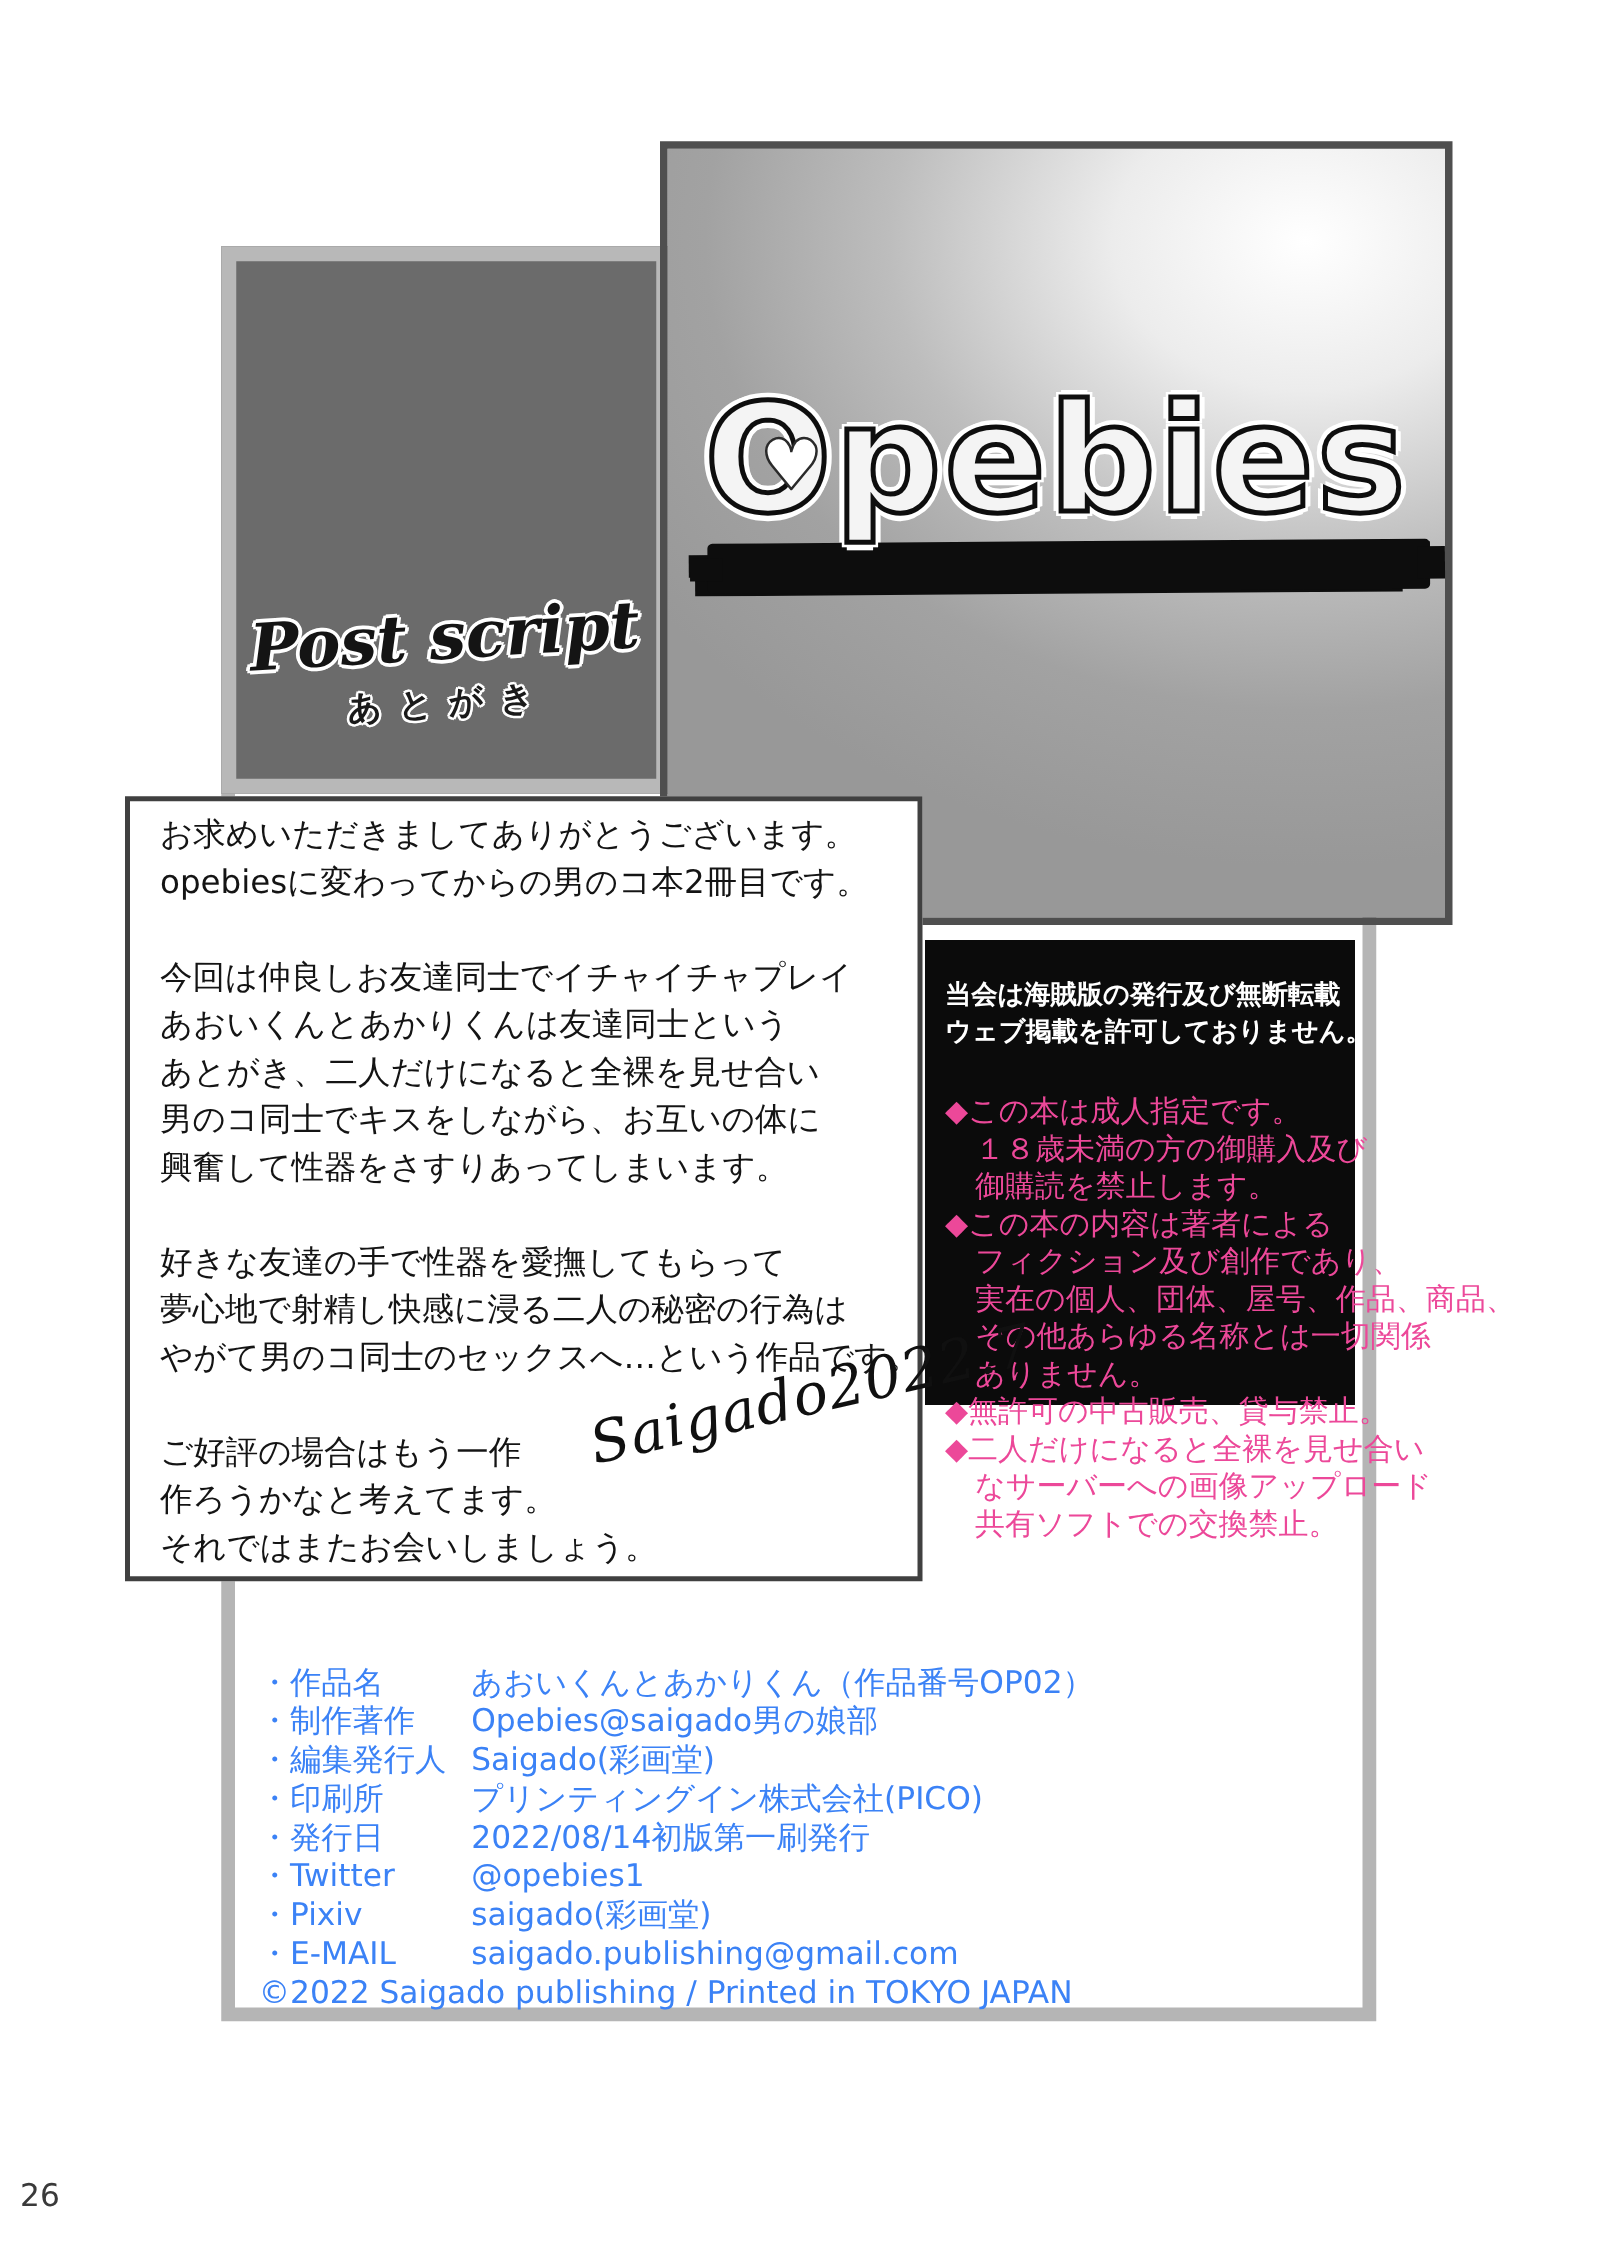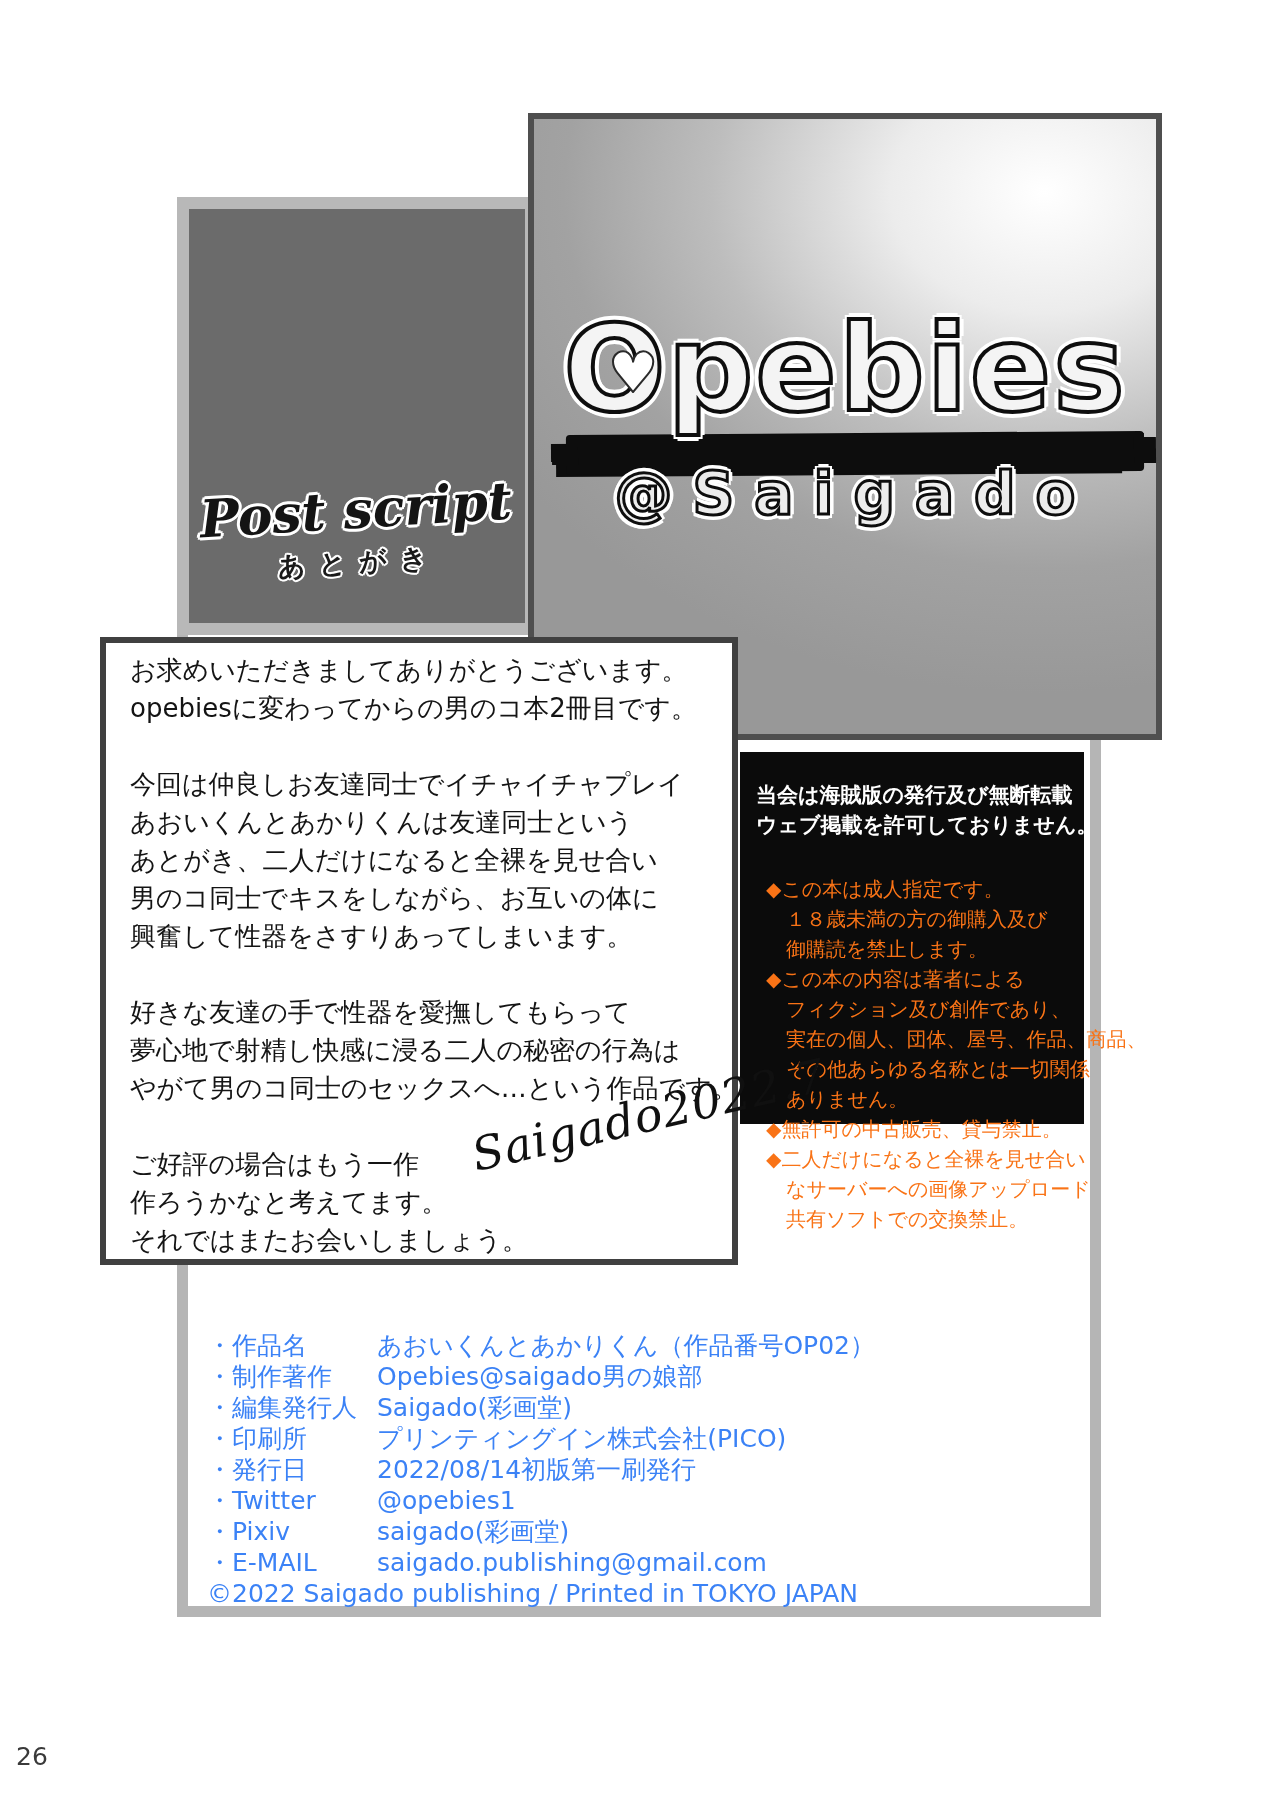--- a/index.html
+++ b/index.html
@@ -60,38 +60,38 @@
   .logo-sub{
     position:absolute;left:0;right:0;top:346px;text-align:center;z-index:2;
     font-weight:bold;font-size:58px;line-height:1;letter-spacing:20px;text-indent:20px;
     color:#ececec;-webkit-text-stroke:3px #0e0e0e;
     text-shadow:5px 0 0 #fff,-5px 0 0 #fff,0 5px 0 #fff,0 -5px 0 #fff,
                 3.5px 3.5px 0 #fff,-3.5px -3.5px 0 #fff,3.5px -3.5px 0 #fff,-3.5px 3.5px 0 #fff;
   }
   
   .aw-box{
     position:absolute;left:100px;top:637px;width:638px;height:628px;
-    border:6px solid #404040;background:#ffffff;
+    border:4px solid #404040;background:#ffffff;
   }
   .aw-text{padding:8px 0 0 24px;}
   .aw-line{height:38px;line-height:38px;font-size:26px;white-space:pre;color:#141414;}
   
   .signature{
     position:absolute;left:468px;top:1088px;z-index:5;
     font-family:"DejaVu Serif",serif;font-style:italic;font-size:46px;color:#101010;
     transform:rotate(-13deg);letter-spacing:1px;
   }
   
   .notice{
     position:absolute;left:740px;top:752px;width:344px;height:372px;
     background:#0b0b0b;color:#ffffff;padding:28px 10px 0 16px;
   }
   .notice-heading-line{font-size:21px;font-weight:bold;line-height:30px;white-space:pre;}
   .notice-body{margin-top:34px;}
-  .notice-line{font-size:20px;line-height:30px;white-space:pre;color:#f97316;margin-left:10px;}
+  .notice-line{font-size:24px;line-height:30px;white-space:pre;color:#ec4899;}
   
   .colophon{position:absolute;left:188px;top:1330px;width:900px;font-size:25px;color:#3b82f6;}
   .col-row{height:31px;line-height:31px;display:flex;white-space:pre;padding-left:19px;}
   .col-label{width:170px;flex:none;}
   .col-value{flex:none;}
   .col-note{height:31px;line-height:31px;margin-left:174px;white-space:pre;}
   .col-copyright{height:31px;line-height:31px;padding-left:19px;white-space:pre;}
   .pagenum{position:absolute;left:16px;top:1742px;font-size:25px;color:#3a3a3a;}
 </style>
 </head>
@@ -103,21 +103,20 @@
 
   <div class="ps-box">
     <div class="ps-group">
       <div class="ps-en">Post script</div>
       <div class="ps-ja">あとがき</div>
     </div>
   </div>
 
   <div class="cover">
     <div class="band"></div>
-    <div class="logo-sub">@Saigado</div>
     <div class="logo-main">Opebies</div>
     <div class="heart">♥</div>
   </div>
 
   <div class="aw-box">
     <div class="aw-text">
       <div class="aw-line">お求めいただきましてありがとうございます。</div>
       <div class="aw-line">opebiesに変わってからの男のコ本2冊目です。</div>
       <div class="aw-line"></div>
       <div class="aw-line">今回は仲良しお友達同士でイチャイチャプレイ</div>

